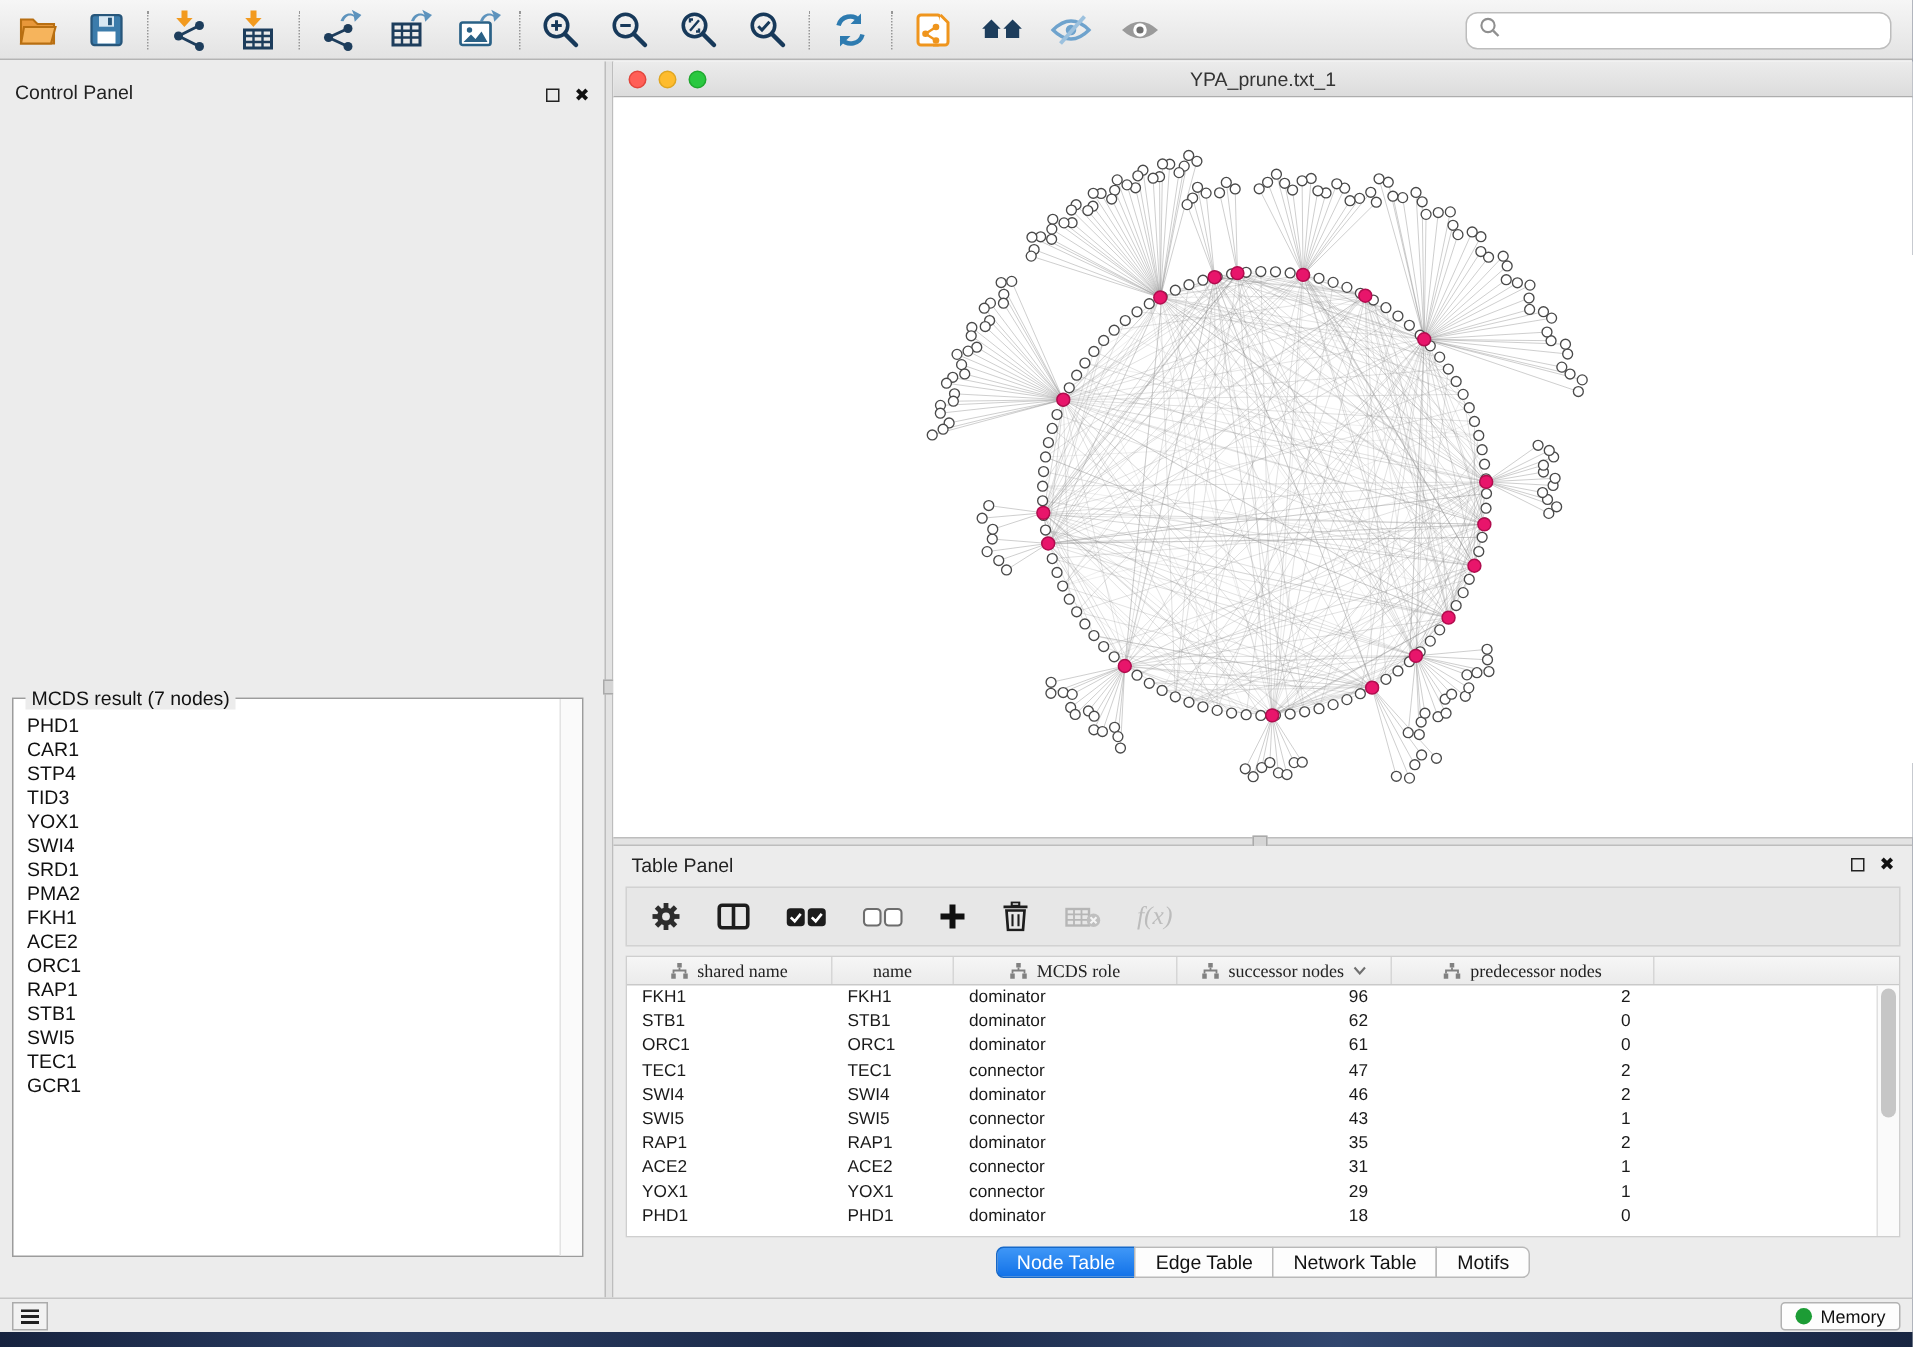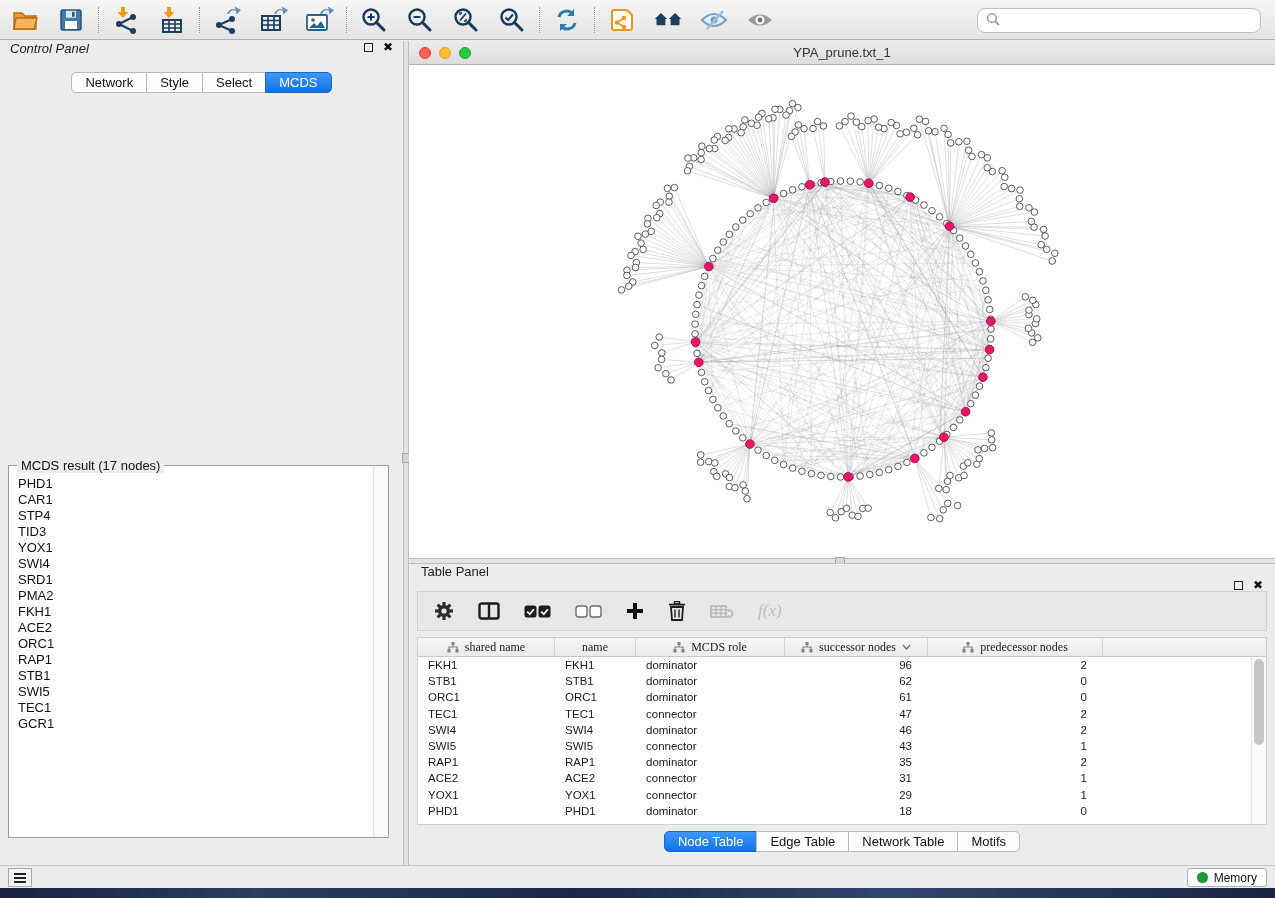--- a/index.html
+++ b/index.html
@@ -14,21 +14,21 @@
   .tgroup { display:flex; align-items:center; gap:16px; }
   .ticon { width:30px; height:30px; display:flex; align-items:center; justify-content:center; }
   .sep { width:1px; height:26px; border-left:1px dotted #979797; margin:0 12px; }
   .search-box { position:absolute; right:14px; top:8px; width:284px; height:25px;
     background:#fff; border:1px solid #bdbdbd; border-radius:8px;
     display:flex; align-items:center; padding:0 8px; gap:6px; }
   .search-box input { border:none; outline:none; flex:1; font-size:13px; background:transparent; font-family:"Liberation Sans",sans-serif; }
 
   
   .cpanel { position:absolute; left:0; top:41px; width:403px; height:824px; background:#ececec; }
-  .cp-head { height:28px; display:flex; align-items:flex-start; padding:0 10px;font-style:italic; }
+  .cp-head { height:28px; display:flex; align-items:flex-end; padding:0 10px; }
   .cp-title { font-size:13px; color:#222; }
   .panel-head-icons { margin-left:auto; display:flex; align-items:center; gap:10px; }
   .float-ic { width:9px; height:9px; border:1.5px solid #222; display:inline-block; }
   .close-ic { font-family:"DejaVu Sans",sans-serif; font-size:12px; font-weight:bold; color:#111; line-height:1; }
   .segbar { position:absolute; left:0; right:0; display:flex; justify-content:center; }
   .cp-tabs { top:31px; }
   .seg { background:#fdfdfd; border:1px solid #b9b9b9; padding:2px 13px; font-size:13px; color:#111;
     margin-left:-1px; min-width:52px; text-align:center; }
   .seg:first-child { border-radius:5px 0 0 5px; margin-left:0; }
   .seg:last-child { border-radius:0 5px 5px 0; }
@@ -69,21 +69,21 @@
   .lights { display:flex; gap:8px; margin-left:10px; }
   .light { width:12px; height:12px; border-radius:50%; }
   .light.red { background:#ff5f57; border:1px solid #e2463d; }
   .light.yellow { background:#febc2e; border:1px solid #e0a621; }
   .light.green { background:#2ac840; border:1px solid #1fa82f; }
   .net-title-text { position:absolute; left:0; right:0; text-align:center; font-size:13px; color:#333; }
   .net-canvas { position:absolute; left:0; top:24px; width:866px; height:493px; background:#fff; }
 
   
   .tpanel { position:absolute; left:409px; top:564px; width:866px; height:301px; background:#ececec; }
-  .tp-head { height:24px; display:flex; padding:0 12px;flex-direction:column; }
+  .tp-head { height:24px; display:flex; align-items:center; padding:0 12px; }
   .tp-title { font-size:13px; color:#222; }
   .tp-toolbar { position:absolute; left:8px; right:8px; top:27px; height:40px; background:#e7e7e7;
     border:1px solid #d2d2d2; display:flex; align-items:center; gap:24px; padding-left:16px; }
   .tt-ic { display:flex; align-items:center; justify-content:center; height:24px; }
   .fx { font-family:"Liberation Serif",serif; font-style:italic; font-size:17px; color:#9a9a9a; }
   .disabled { opacity:.55; }
   .dtable { position:absolute; left:8px; right:8px; top:73px; height:188px; background:#fff; border:1px solid #cfcfcf; overflow:hidden; }
   .thead { display:flex; height:19px; background:linear-gradient(#f6f6f6,#ebebeb); border-bottom:1px solid #c9c9c9; }
   .th { display:flex; align-items:center; justify-content:center; gap:6px; font-size:12px; color:#222;
     border-right:1px solid #d6d6d6; overflow:hidden; white-space:nowrap;font-family:Liberation Serif, serif; }
@@ -264,28 +264,22 @@
   </div>
 
   <div class="cpanel">
     <div class="cp-head">
       <span class="cp-title">Control Panel</span>
       <span class="panel-head-icons">
         <span class="float-ic"></span>
         <span class="close-ic">✖</span>
       </span>
     </div>
-    <div class="segbar cp-tabs" id="cp-tabs">
-        <div class="seg">Network</div>
-        <div class="seg">Style</div>
-        <div class="seg">Select</div>
-        <div class="seg active">MCDS</div>
-      </div>
     <div class="result-box">
-      <span class="result-legend">MCDS result (17 nodes)</span>
+      <span class="result-legend">MCDS result (7 nodes)</span>
       <div class="result-list" id="mcds-list">
           <div class="list-item">PHD1</div>
           <div class="list-item">CAR1</div>
           <div class="list-item">STP4</div>
           <div class="list-item">TID3</div>
           <div class="list-item">YOX1</div>
           <div class="list-item">SWI4</div>
           <div class="list-item">SRD1</div>
           <div class="list-item">PMA2</div>
           <div class="list-item">FKH1</div>

